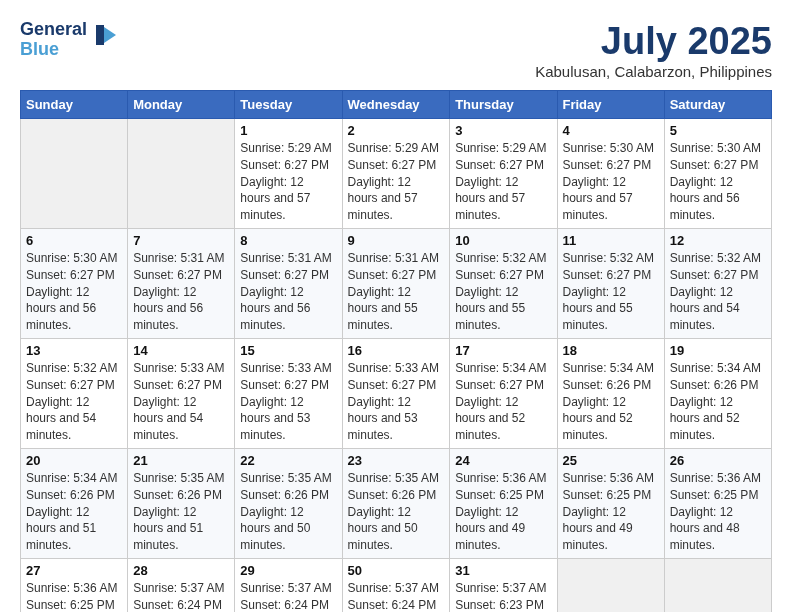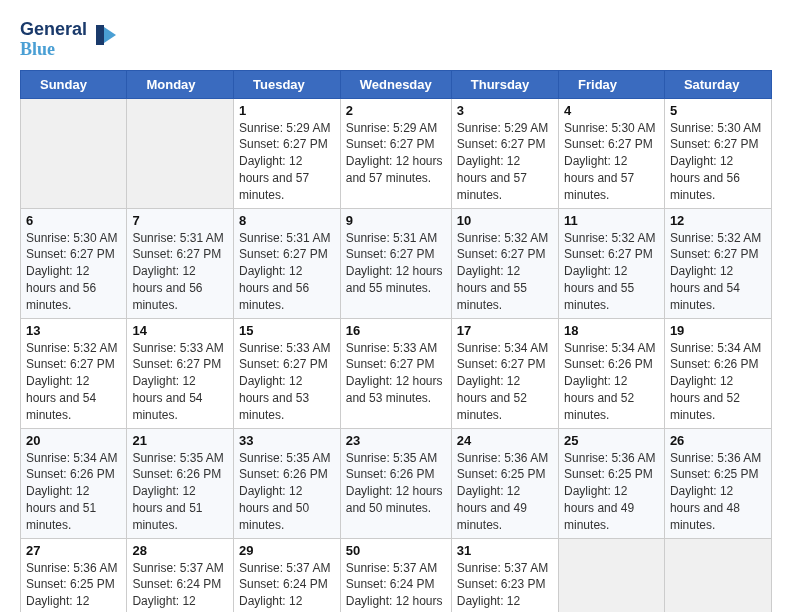--- a/index.html
+++ b/index.html
@@ -21,21 +21,20 @@
       align-items: flex-start;
     }
     .logo-text {
       font-size: 18px;
       font-weight: bold;
       color: #1a3a6b;
       line-height: 1.1;
     }
     .logo-text span {
       color: #4a9fd4;
-      font-family: Liberation Serif, serif;
     }
     .logo-icon {
       width: 30px;
       height: 30px;
       margin-left: 4px;
     }
     .title-section {
       text-align: right;
     }
     .month-title {
@@ -48,21 +47,21 @@
       color: #333;
     }
     table {
       width: 100%;
       border-collapse: collapse;
       font-size: 11px;
     }
     th {
       background-color: #3a6bbf;
       color: #fff;
-      padding: 6px 19px;
+      padding: 6px 5px;
       text-align: left;
       font-size: 13px;
       font-weight: bold;
       border: 1px solid #2a5aaf;
     }
     td {
       border: 1px solid #ccc;
       vertical-align: top;
       padding: 4px 5px;
       width: 108px;
@@ -99,20 +98,24 @@
     <div>
       <div class="logo-text">
         General<br><span>Blue</span>
       </div>
     </div>
     <svg class="logo-icon" viewBox="0 0 30 30">
       <polygon points="10,5 25,15 10,25" fill="#4a9fd4"></polygon>
       <rect x="5" y="5" width="8" height="20" fill="#1a3a6b"></rect>
     </svg>
   </div>
+  <div class="title-section">
+    <div class="month-title">July 2025</div>
+    <div class="subtitle">Kabulusan, Calabarzon, Philippines</div>
+  </div>
 </div>
 
 <table>
   <thead>
     <tr>
     <th>Sunday</th>
         <th>Monday</th>
         <th>Tuesday</th>
         <th>Wednesday</th>
         <th>Thursday</th>
@@ -250,21 +253,21 @@
 Sunset: 6:26 PM
 Daylight: 12 hours and 51 minutes.</div>
         </td>
         <td>
           <span class="day-num">21</span>
           <div class="day-info">Sunrise: 5:35 AM
 Sunset: 6:26 PM
 Daylight: 12 hours and 51 minutes.</div>
         </td>
         <td>
-          <span class="day-num">33</span>
+          <span class="day-num">22</span>
           <div class="day-info">Sunrise: 5:35 AM
 Sunset: 6:26 PM
 Daylight: 12 hours and 50 minutes.</div>
         </td>
         <td>
           <span class="day-num">23</span>
           <div class="day-info">Sunrise: 5:35 AM
 Sunset: 6:26 PM
 Daylight: 12 hours and 50 minutes.</div>
         </td>

